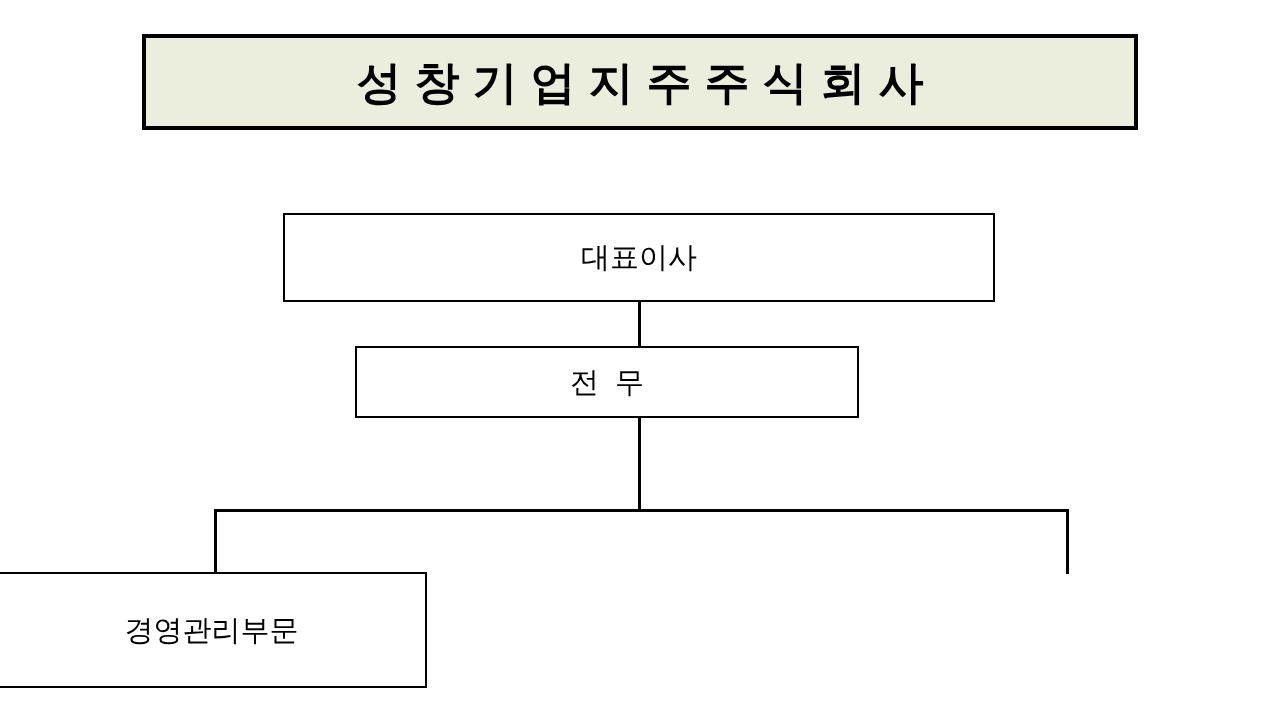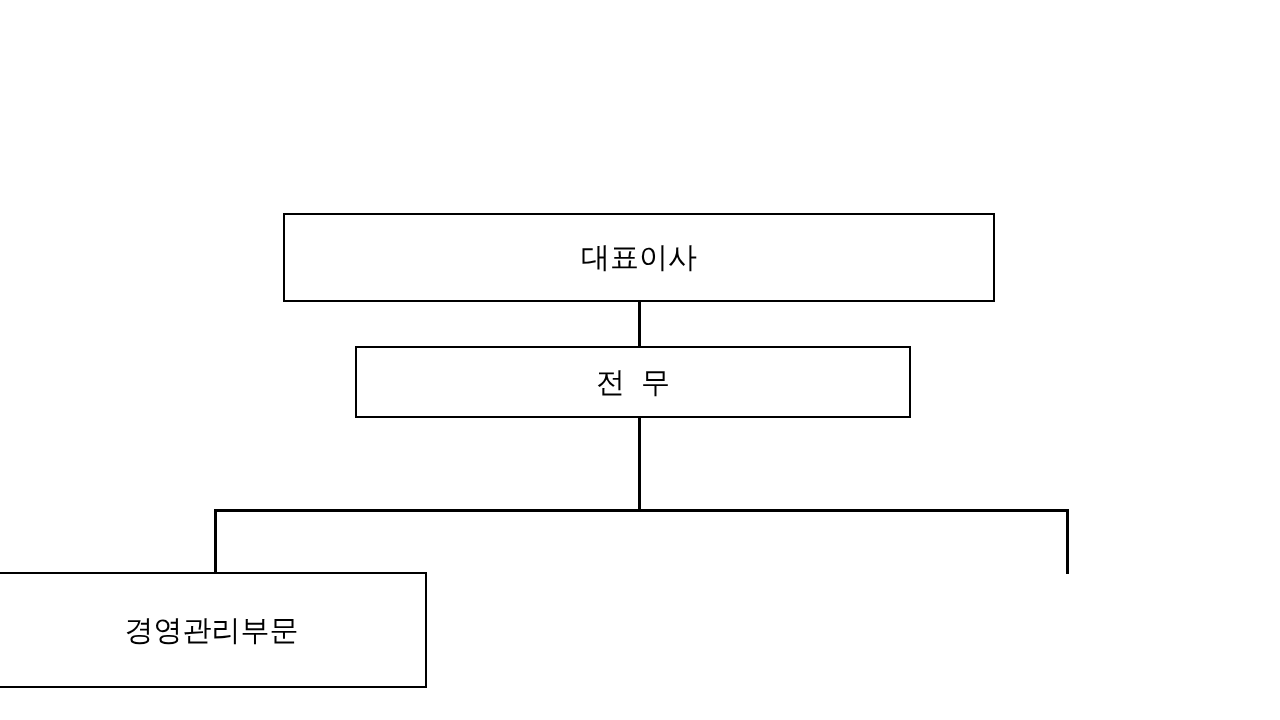--- a/index.html
+++ b/index.html
@@ -66,21 +66,21 @@
 
   .node-ceo {
     left: 283px;
     top: 213px;
     width: 712px;   
     height: 89px;   
   }
   .node-evp {
     left: 355px;
     top: 346px;
-    width: 556px;   
+    width: 504px;   
     height: 72px;   
   }
   .node-div-left {
     left: -4px;     
     top: 572px;
     width: 431px;   
     height: 116px;  
   }
   .node-div-right {
     left: 851px;
@@ -126,20 +126,23 @@
     left: 1066px;
     top: 509px;
     height: 65px;
   }
 </style>
 </head>
 <body>
 
 <div id="chart-root">
 
+  <div class="title-box">
+    <span class="title-text">성창기업지주주식회사</span>
+  </div>
 
   <div class="node node-ceo">
     <span class="node-label">대표이사</span>
   </div>
 
   <div class="line line-v line-ceo-evp"></div>
 
   <div class="node node-evp">
     <span class="node-label">전  무</span>
   </div>

